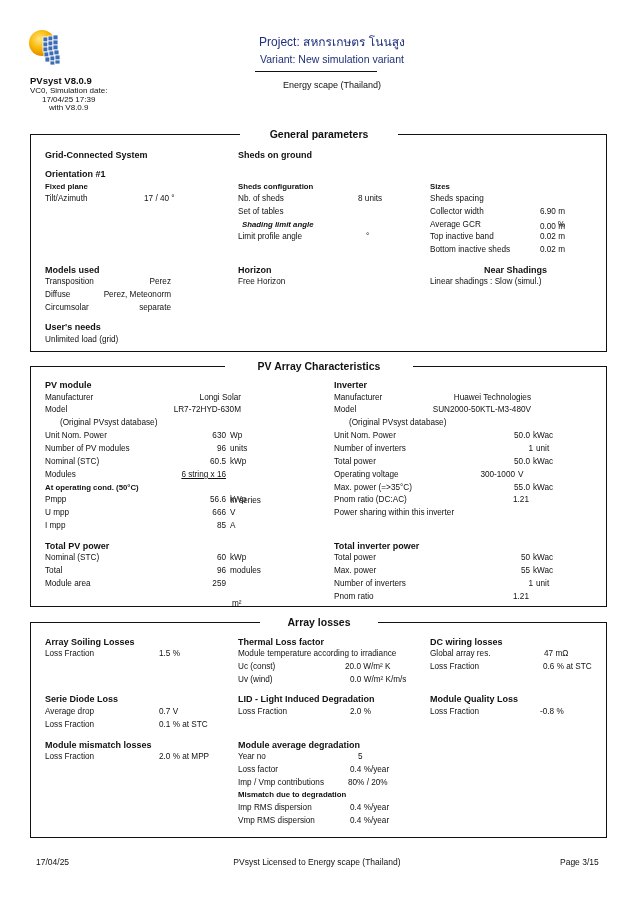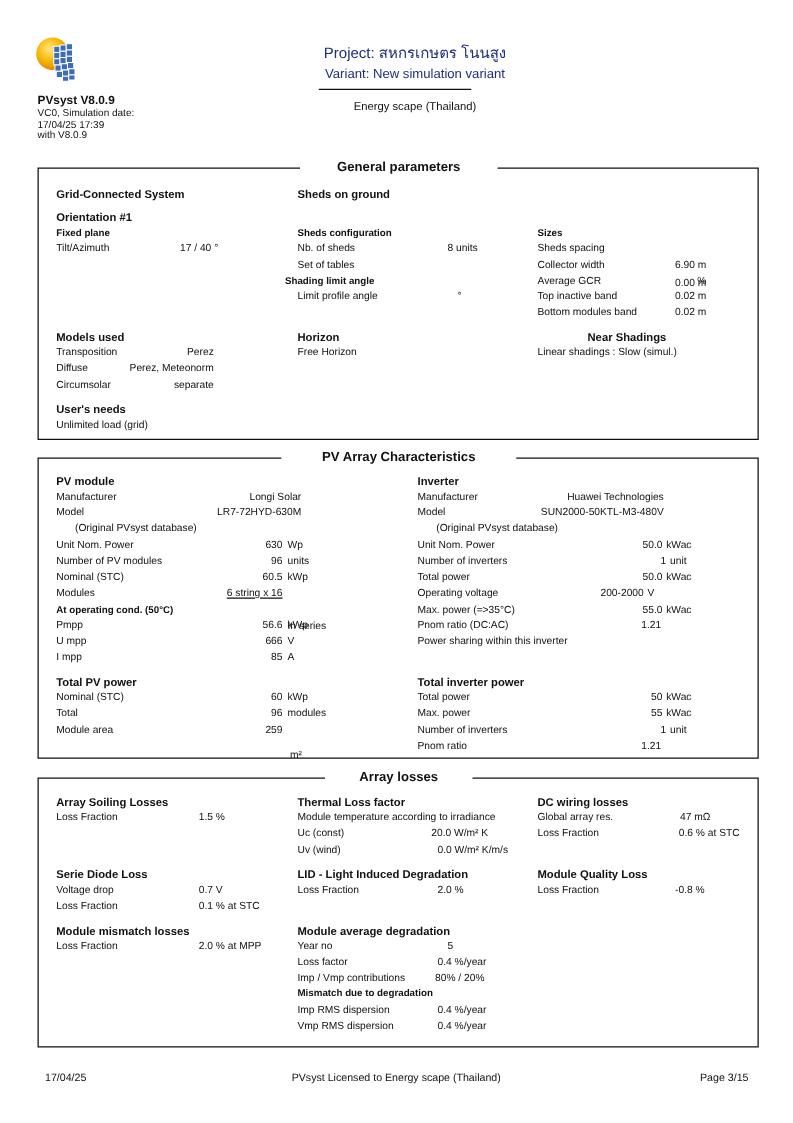--- a/index.html
+++ b/index.html
@@ -1,17 +1,17 @@
 <!DOCTYPE html>
 <html><head>
 <meta charset="utf-8">
 <style>
   * { margin:0; padding:0; box-sizing:border-box; }
   body { width:634px; height:898px; background:#fff; position:relative; font-family:"Liberation Sans", sans-serif; color:#111; font-size:8.2px; overflow:hidden; }
-  .abs { position:absolute; }
+  .abs { position:absolute;text-align:center; }
   .logo { left:28px; top:28px; width:34px; height:42px; }
   .app-name { left:30px; top:75px; font-weight:bold; font-size:9.5px; }
   .sim-info { left:30px; top:87px; font-size:8px; line-height:8.5px; }
   .project { left:0; width:634px; top:32px; text-align:center; font-size:12px; color:#1f2f7a; padding-left:30px; }
   .variant { left:0; width:634px; top:53px; text-align:center; font-size:10.5px; color:#1f2f7a; padding-left:30px; }
   .hdr-line { left:255px; top:71px; width:122px; border-top:1px solid #111; }
   .company { left:0; width:634px; top:80px; text-align:center; font-size:9px; padding-left:30px; }
 
   .box { position:absolute; border:1px solid #111; }
   .box-title { position:absolute; background:#fff; font-weight:bold; font-size:10.5px; padding:0 8px; text-align:center; }
@@ -74,47 +74,47 @@
 <div class="t h" style="left:45px;top:169px;">Orientation #1</div>
 <div class="t sh" style="left:45px;top:182px;">Fixed plane</div>
 <div class="t" style="left:45px;top:194px;">Tilt/Azimuth</div>
 <div class="t" style="left:144px;top:194px;">17 / 40 °</div>
 
 <div class="t h" style="left:238px;top:150px;">Sheds on ground</div>
 <div class="t sh" style="left:238px;top:182px;">Sheds configuration</div>
 <div class="t" style="left:238px;top:194px;">Nb. of sheds</div>
 <div class="t" style="left:358px;top:194px;">8 units</div>
 <div class="t" style="left:238px;top:207px;">Set of tables</div>
-<div class="t sh" style="left:228px;top:220px;">Shading limit angle</div>
+<div class="t sh" style="left:242px;top:220px;font-style:italic;">Shading limit angle</div>
 <div class="t" style="left:238px;top:232px;">Limit profile angle</div>
 <div class="t" style="left:366px;top:232px;">°</div>
 
 <div class="t sh" style="left:430px;top:182px;">Sizes</div>
 <div class="t" style="left:430px;top:194px;">Sheds spacing</div>
 <div class="t r" style="left:510px;top:194px;width:55px;margin-top:28px;">0.00 m</div>
 <div class="t" style="left:430px;top:207px;">Collector width</div>
 <div class="t r" style="left:510px;top:207px;width:55px;">6.90 m</div>
 <div class="t" style="left:430px;top:220px;">Average GCR</div>
 <div class="t r" style="left:510px;top:220px;width:55px;">%</div>
 <div class="t" style="left:430px;top:232px;">Top inactive band</div>
 <div class="t r" style="left:510px;top:232px;width:55px;">0.02 m</div>
-<div class="t" style="left:430px;top:245px;">Bottom modules band</div>
+<div class="t" style="left:430px;top:245px;">Bottom inactive sheds</div>
 <div class="t r" style="left:510px;top:245px;width:55px;">0.02 m</div>
 
 <div class="t h" style="left:45px;top:265px;">Models used</div>
 <div class="t" style="left:45px;top:277px;">Transposition</div>
 <div class="t r" style="left:100px;top:277px;width:71px;">Perez</div>
 <div class="t" style="left:45px;top:290px;">Diffuse</div>
 <div class="t r" style="left:90px;top:290px;width:81px;">Perez, Meteonorm</div>
 <div class="t" style="left:45px;top:303px;">Circumsolar</div>
 <div class="t r" style="left:100px;top:303px;width:71px;">separate</div>
 
 <div class="t h" style="left:238px;top:265px;">Horizon</div>
 <div class="t" style="left:238px;top:277px;">Free Horizon</div>
-<div class="t h" style="left:430px;top:265px;padding-left:40px;">Near Shadings</div>
+<div class="t h" style="left:444px;top:265px;padding-left:40px;">Near Shadings</div>
 <div class="t" style="left:430px;top:277px;">Linear shadings : Slow (simul.)</div>
 
 <div class="t h" style="left:45px;top:322px;">User's needs</div>
 <div class="t" style="left:45px;top:335px;">Unlimited load (grid)</div>
 
 <div class="box" style="left:30px;top:366px;width:577px;height:241px;"></div>
 <div class="box-title" style="left:225px;top:360px;width:188px;">PV Array Characteristics</div>
 
 <div class="t h" style="left:45px;top:380px;">PV module</div>
 <div class="t" style="left:45px;top:393px;">Manufacturer</div>
@@ -157,21 +157,21 @@
 <div class="t" style="left:334px;top:431px;">Unit Nom. Power</div>
 <div class="t r" style="left:470px;top:431px;width:60px;">50.0</div>
 <div class="t" style="left:533px;top:431px;">kWac</div>
 <div class="t" style="left:334px;top:444px;">Number of inverters</div>
 <div class="t r" style="left:470px;top:444px;width:63px;">1</div>
 <div class="t" style="left:536px;top:444px;">unit</div>
 <div class="t" style="left:334px;top:457px;">Total power</div>
 <div class="t r" style="left:470px;top:457px;width:60px;">50.0</div>
 <div class="t" style="left:533px;top:457px;">kWac</div>
 <div class="t" style="left:334px;top:470px;">Operating voltage</div>
-<div class="t r" style="left:460px;top:470px;width:55px;">200-2000</div>
+<div class="t r" style="left:460px;top:470px;width:55px;">300-1000</div>
 <div class="t" style="left:518px;top:470px;">V</div>
 <div class="t" style="left:334px;top:483px;">Max. power (=&gt;35°C)</div>
 <div class="t r" style="left:470px;top:483px;width:60px;">55.0</div>
 <div class="t" style="left:533px;top:483px;">kWac</div>
 <div class="t" style="left:334px;top:495px;">Pnom ratio (DC:AC)</div>
 <div class="t" style="left:513px;top:495px;">1.21</div>
 <div class="t" style="left:334px;top:508px;">Power sharing within this inverter</div>
 
 <div class="t h" style="left:45px;top:541px;">Total PV power</div>
 <div class="t" style="left:45px;top:553px;">Nominal (STC)</div>
@@ -211,21 +211,21 @@
 <div class="t" style="left:238px;top:675px;">Uv (wind)</div>
 <div class="t" style="left:350px;top:675px;">0.0 W/m² K/m/s</div>
 
 <div class="t h" style="left:430px;top:637px;">DC wiring losses</div>
 <div class="t" style="left:430px;top:649px;">Global array res.</div>
 <div class="t" style="left:544px;top:649px;">47 mΩ</div>
 <div class="t" style="left:430px;top:662px;">Loss Fraction</div>
 <div class="t" style="left:543px;top:662px;">0.6 % at STC</div>
 
 <div class="t h" style="left:45px;top:694px;">Serie Diode Loss</div>
-<div class="t" style="left:45px;top:707px;">Voltage drop</div>
+<div class="t" style="left:45px;top:707px;">Average drop</div>
 <div class="t" style="left:159px;top:707px;">0.7 V</div>
 <div class="t" style="left:45px;top:720px;">Loss Fraction</div>
 <div class="t" style="left:159px;top:720px;">0.1 % at STC</div>
 
 <div class="t h" style="left:238px;top:694px;">LID - Light Induced Degradation</div>
 <div class="t" style="left:238px;top:707px;">Loss Fraction</div>
 <div class="t" style="left:350px;top:707px;">2.0 %</div>
 
 <div class="t h" style="left:430px;top:694px;">Module Quality Loss</div>
 <div class="t" style="left:430px;top:707px;">Loss Fraction</div>

